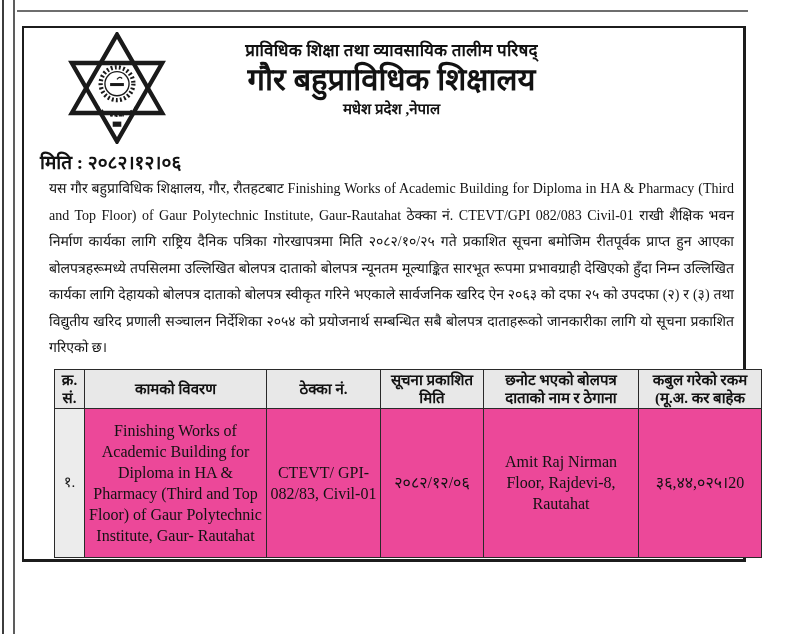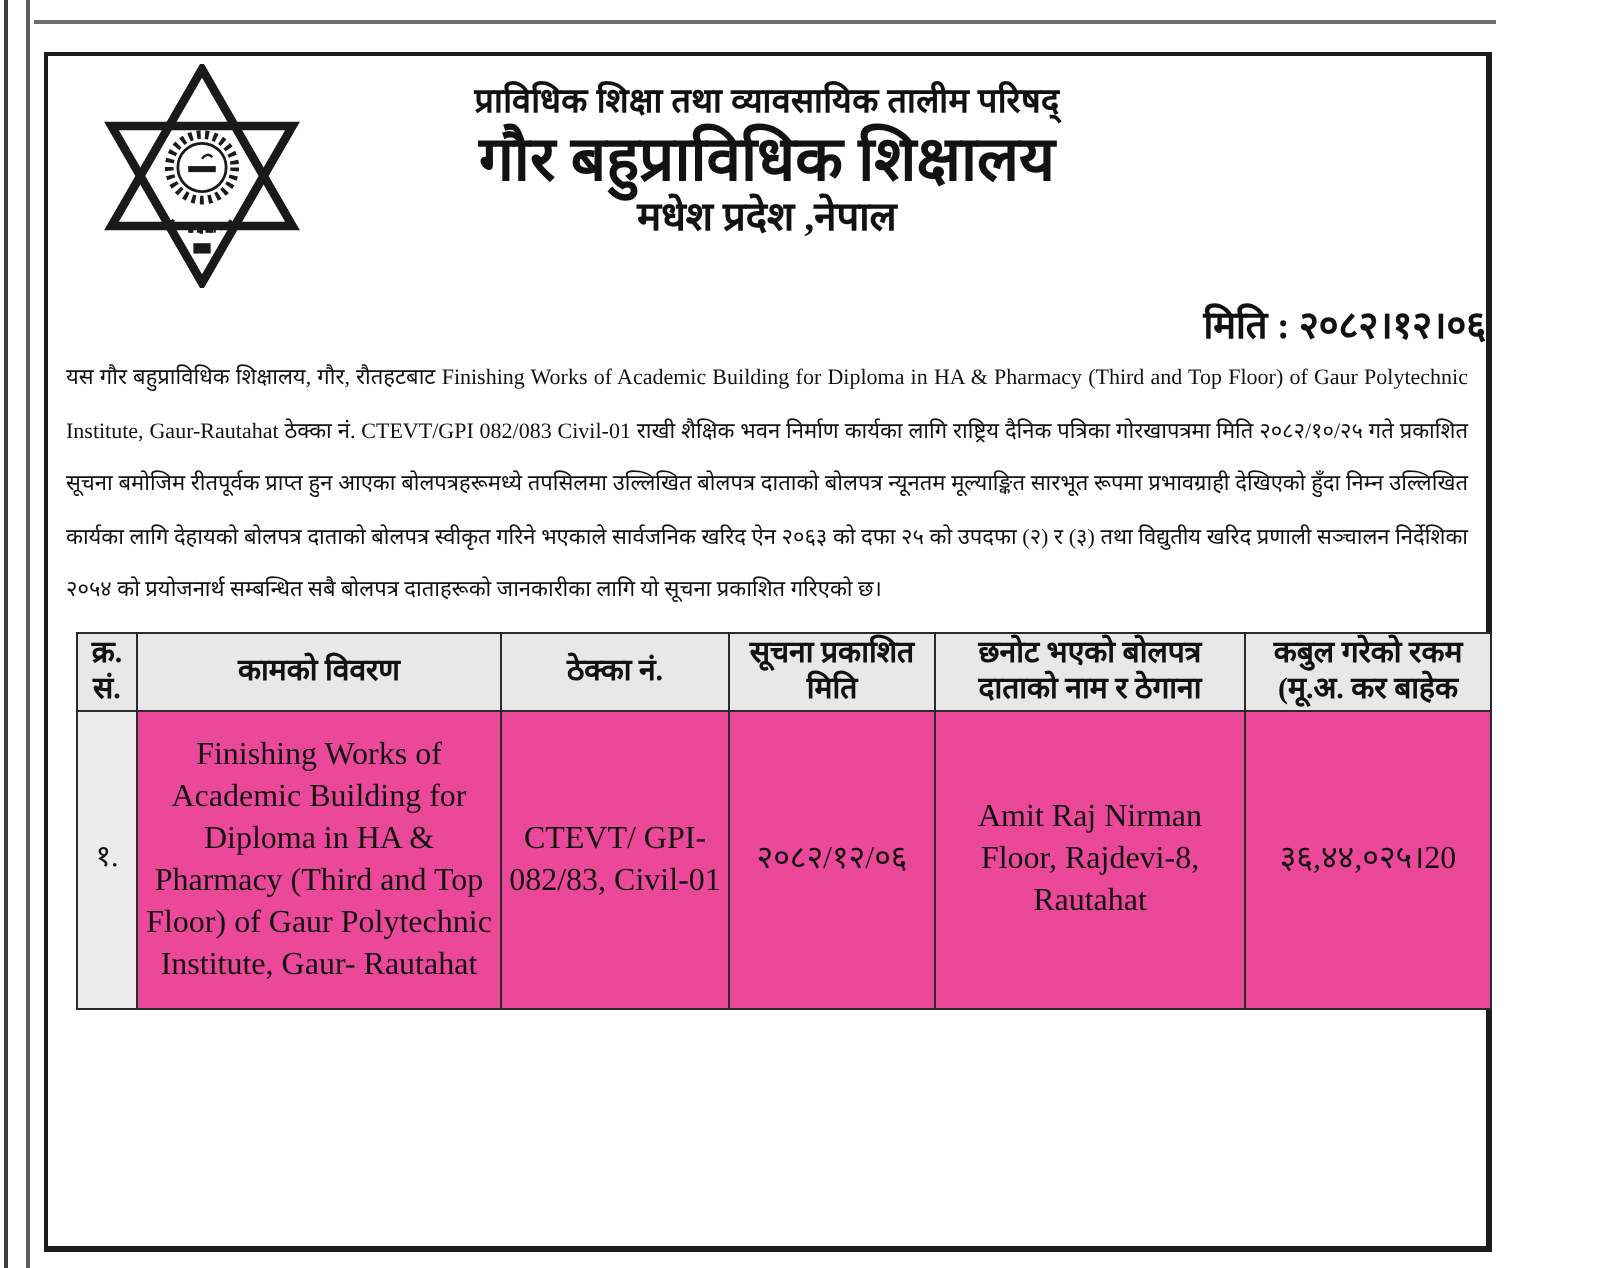--- a/index.html
+++ b/index.html
@@ -9,43 +9,44 @@
     font-family:"Liberation Serif","DejaVu Serif",serif;
     color:#121212;
   }
   
   .edge-v1{position:absolute;left:2px;top:0;width:2px;height:634px;background:#3c3c3c;}
   .edge-v2{position:absolute;left:13px;top:0;width:2px;height:634px;background:#5d5d5d;}
   .edge-h1{position:absolute;left:17px;top:10px;width:731px;height:2px;background:#6e6e6e;}
 
   
   .notice-box{
-    position:absolute;left:22px;top:26px;width:724px;height:600px;
+    position:absolute;left:22px;top:26px;width:724px;height:536px;
     box-sizing:border-box;
     border:2px solid #1c1c1c;border-right-width:3px;border-bottom-width:3px;
     background:#ffffff;
+    padding-left:16px;
   }
 
   .letterhead{position:relative;height:116px;}
   .logo{position:absolute;left:18px;top:4px;width:118px;height:112px;}
   .head-lines{position:absolute;left:0;top:0;width:100%;text-align:center;}
   .org-parent{font-size:17px;font-weight:600;margin-top:10px;letter-spacing:.2px;}
   .org-name{font-size:31px;font-weight:bold;line-height:34px;margin-top:2px;text-align:center;}
   .org-loc{font-size:23px;font-weight:bold;line-height:26px;margin-top:1px;}
-  .org-region{font-size:20px;font-weight:bold;line-height:18px;margin-top:3px;}
+  .org-region{font-size:15px;font-weight:bold;line-height:18px;margin-top:3px;}
 
   .banner{
     background:#0d0d0d;color:#ffffff;height:31px;line-height:31px;
     text-align:center;font-size:22px;font-weight:bold;letter-spacing:.5px;
   }
-  .date-line{text-align:right;font-size:19px;font-weight:bold;margin-top:5px;height:24px;}
+  .date-line{text-align:left;font-size:19px;font-weight:bold;margin-top:5px;height:24px;}
 
   .body-par{
     margin:3px 9px 0 9px;
-    font-size:11px;line-height:26.5px;text-align:justify;
+    font-size:14px;line-height:26.5px;text-align:justify;
   }
 
   table.bids{
     border-collapse:collapse;margin:7px 0 0 14px;
     table-layout:fixed;width:707px;
   }
   table.bids th,table.bids td{
     border:1.5px solid #2a2a2a;box-sizing:border-box;
     text-align:center;vertical-align:middle;padding:1px 3px;
     overflow:hidden;

